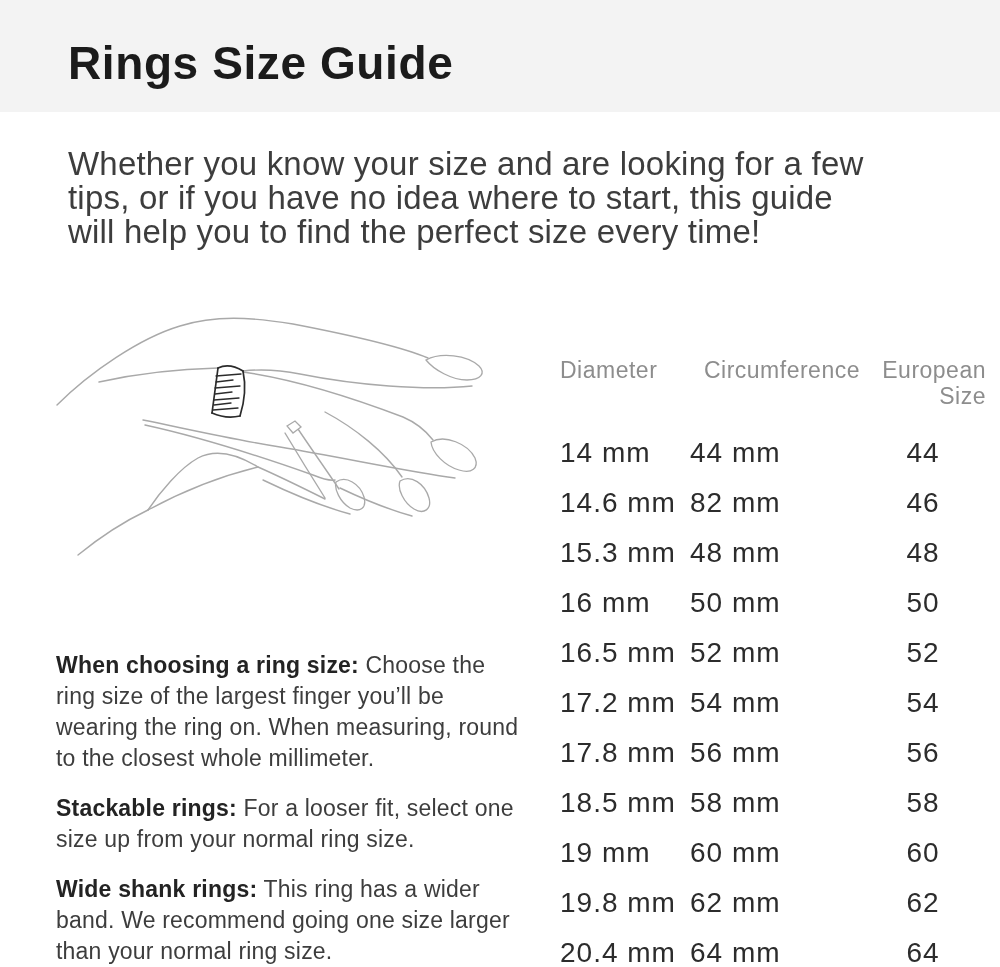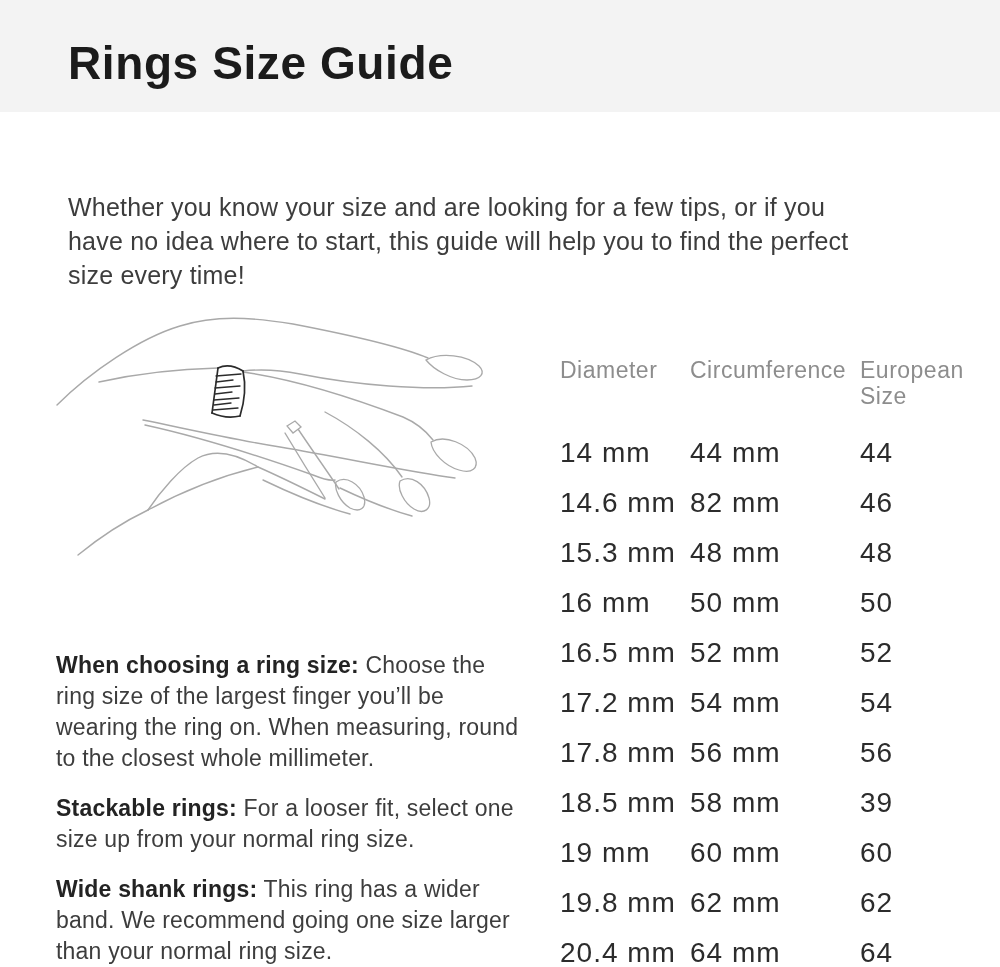--- a/index.html
+++ b/index.html
@@ -25,21 +25,21 @@
     position:absolute;left:0;top:0;width:1000px;height:112px;
     background:var(--header-bg);
   }
   .band h1{
     position:absolute;left:68px;top:36px;
     font-size:46px;font-weight:700;letter-spacing:.6px;
     color:var(--ink);
   }
   .intro{
     position:absolute;left:68px;top:147px;width:800px;
-    font-size:25px;line-height:34px;letter-spacing:.2px;margin-top:43px;
+    font-size:33px;line-height:34px;letter-spacing:.2px;
   }
   .illus{
     position:absolute;left:45px;top:300px;width:480px;height:335px;
   }
   .tips{
     position:absolute;left:56px;top:650px;width:464px;
     font-size:23px;line-height:31px;letter-spacing:.2px;
   }
   .tips p{margin-bottom:19px;}
   .tips p:last-child{margin-bottom:0;}
@@ -49,28 +49,28 @@
   }
   .thead,.trow{
     display:grid;
     grid-template-columns:130px 170px 126px;
   }
   .thead{
     padding-top:5px;
     font-size:23px;line-height:26px;letter-spacing:.5px;
     color:var(--muted);
   }
-  .thead .th:nth-child(2),.thead .th:nth-child(3){text-align:left;}
+  .thead .th:nth-child(2),.thead .th:nth-child(3){text-align:right;}
   .tbody{margin-top:19px;}
   .trow{height:50px;align-items:center;}
   .td{
     font-size:28px;letter-spacing:1px;color:var(--table-ink);
   }
   .td.c2{text-align:left;}
-  .td.c3{}
+  .td.c3{text-align:center;}
   svg .hand{stroke:var(--hand);stroke-width:1.4;fill:none;stroke-linecap:round;}
   svg .nail{stroke:var(--hand);stroke-width:1.3;fill:#fff;}
   svg .bandline{stroke:var(--band);stroke-width:1.7;fill:none;stroke-linecap:round;}
   svg .tick{stroke:var(--band);stroke-width:1.3;fill:none;stroke-linecap:round;}
 </style>
 </head>
 <body>
 
 <div class="page">
 
@@ -167,21 +167,21 @@
         <div class="td c3">54</div>
       </div>
       <div class="trow">
         <div class="td c1">17.8 mm</div>
         <div class="td c2">56 mm</div>
         <div class="td c3">56</div>
       </div>
       <div class="trow">
         <div class="td c1">18.5 mm</div>
         <div class="td c2">58 mm</div>
-        <div class="td c3">39</div>
+        <div class="td c3">58</div>
       </div>
       <div class="trow">
         <div class="td c1">19 mm</div>
         <div class="td c2">60 mm</div>
         <div class="td c3">60</div>
       </div>
       <div class="trow">
         <div class="td c1">19.8 mm</div>
         <div class="td c2">62 mm</div>
         <div class="td c3">62</div>

